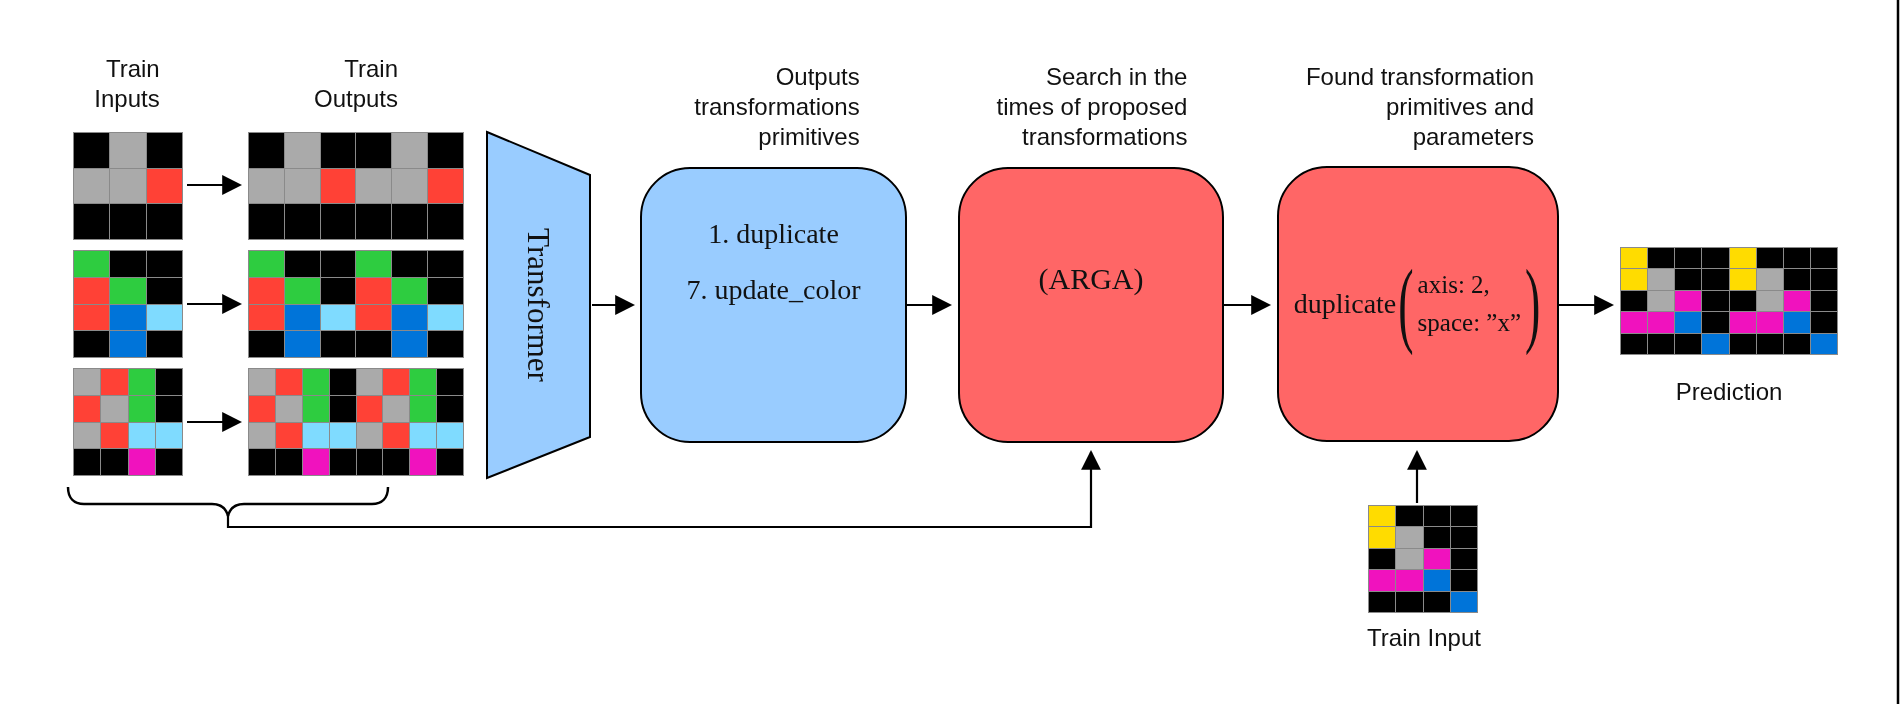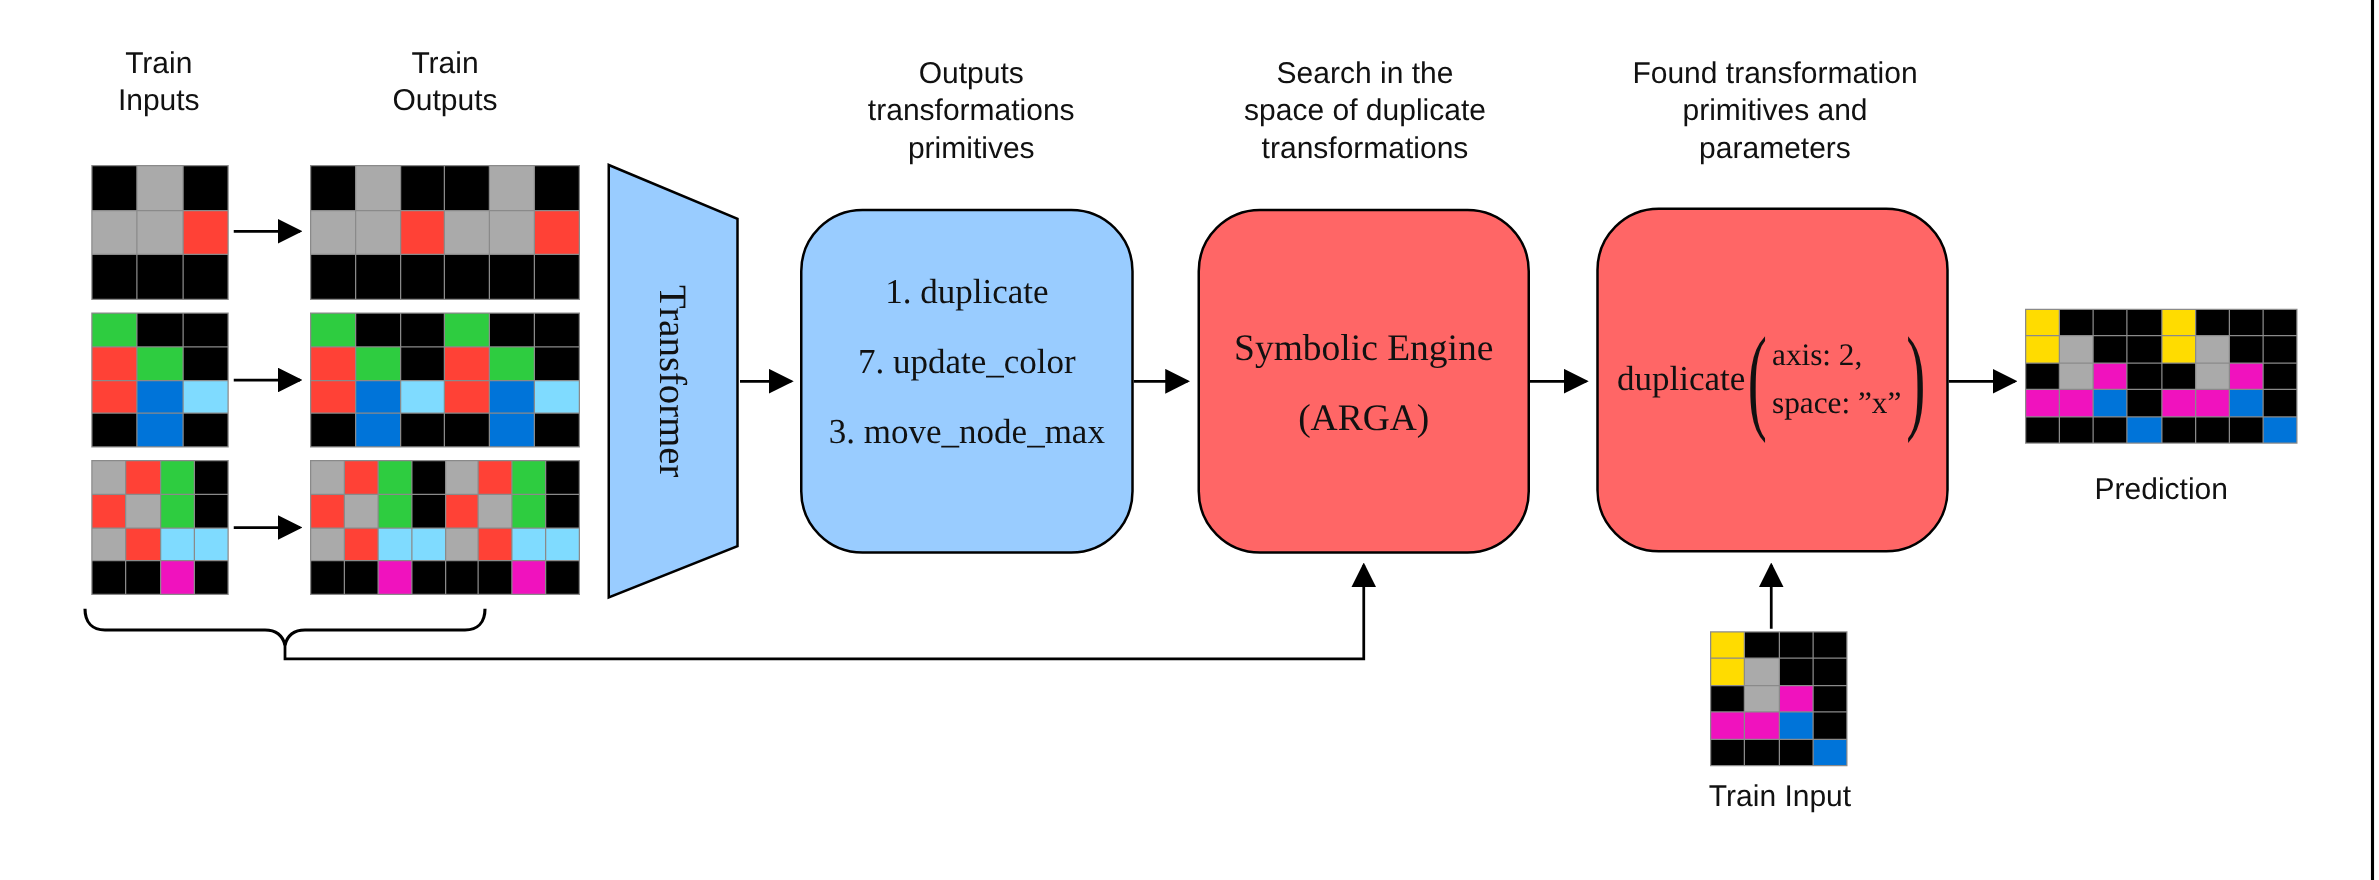--- a/index.html
+++ b/index.html
@@ -1,20 +1,20 @@
 <!DOCTYPE html>
 <html><head>
 <meta charset="utf-8">
 <style>
   html,body{margin:0;padding:0;background:#ffffff;}
   #canvas{position:relative;width:1903px;height:704px;background:#ffffff;overflow:hidden;
           font-family:"Liberation Sans",sans-serif;color:#111;}
   svg.overlay{position:absolute;left:0;top:0;z-index:1;}
-  .hdr{position:absolute;transform:translateX(-50%);text-align:center;white-space:pre-line;
-       font:24px/30px "Liberation Sans",sans-serif;z-index:3;}
+  .hdr{position:absolute;transform:translateX(-50%);text-align:right;white-space:pre-line;
+       font:24px/30px "Liberation Sans",sans-serif;z-index:3;margin-top:18px;}
   .cap{position:absolute;transform:translateX(-50%);text-align:center;
        font:24px/28px "Liberation Sans",sans-serif;z-index:3;}
   .grid{position:absolute;display:grid;background:#8a8a8a;gap:1px;padding:1px;
         box-sizing:border-box;z-index:2;}
   .cell{width:100%;height:100%;}
   .rbox{position:absolute;border:2px solid #000;border-radius:50px;box-sizing:border-box;z-index:2;}
   .serif{font-family:"Liberation Serif","DejaVu Serif",serif;}
   .listcol{position:absolute;left:0;right:0;top:50px;display:flex;flex-direction:column;
            align-items:center;gap:27px;font-size:28px;line-height:29px;}
   .enginecol{position:absolute;left:0;right:0;top:94px;display:flex;flex-direction:column;
@@ -60,21 +60,21 @@
   </svg>
 
   <div class="hdr" style="left:127px;top:36px;">Train
 Inputs</div>
   <div class="hdr" style="left:356px;top:36px;">Train
 Outputs</div>
   <div class="hdr" style="left:777px;top:44px;">Outputs
 transformations
 primitives</div>
   <div class="hdr" style="left:1092px;top:44px;">Search in the
-space of duplicate
+times of proposed
 transformations</div>
   <div class="hdr" style="left:1420px;top:44px;">Found transformation
 primitives and
 parameters</div>
 
   <div class="grid" style="left: 73px; top: 132px; width: 110px; height: 108px; grid-template-columns: repeat(3, 1fr); grid-template-rows: repeat(3, 1fr);">
       <div class="cell" style="background: rgb(0, 0, 0);"></div>
       <div class="cell" style="background: rgb(170, 170, 170);"></div>
       <div class="cell" style="background: rgb(0, 0, 0);"></div>
       <div class="cell" style="background: rgb(170, 170, 170);"></div>
@@ -196,27 +196,25 @@
       <div class="cell" style="background: rgb(240, 18, 190);"></div>
       <div class="cell" style="background: rgb(0, 0, 0);"></div>
     </div>
 
   <div class="transformer-label serif">Transformer</div>
 
   <div class="rbox" style="left: 640px; top: 167px; width: 267px; height: 276px; background: rgb(153, 204, 255);">
     <div class="listcol serif">
       <div>1. duplicate</div>
       <div>7. update_color</div>
-      <div>3. move_node_max</div>
     </div>
   </div>
 
   <div class="rbox" style="left: 958px; top: 167px; width: 266px; height: 276px; background: rgb(255, 102, 102);">
     <div class="enginecol serif">
-      <div>Symbolic Engine</div>
       <div>(ARGA)</div>
     </div>
   </div>
 
   <div class="rbox" style="left: 1277px; top: 166px; width: 282px; height: 276px; background: rgb(255, 102, 102);">
     <div class="fnrow serif">
       <span>duplicate</span>
       <span class="paren">(</span>
       <span class="stack">
         <span>axis: 2,</span>

